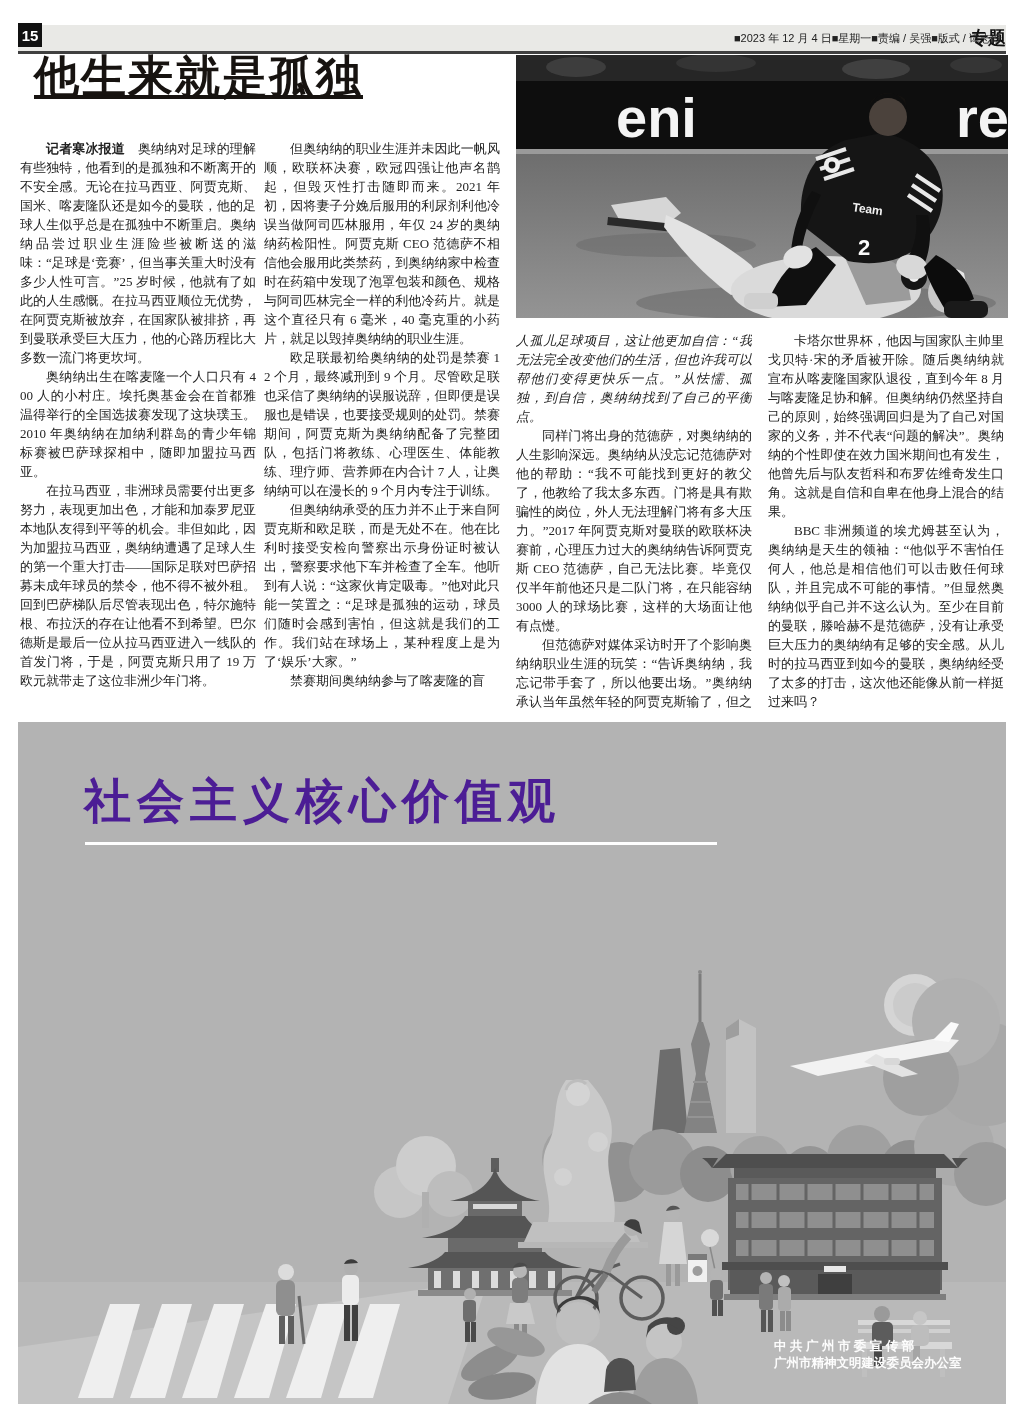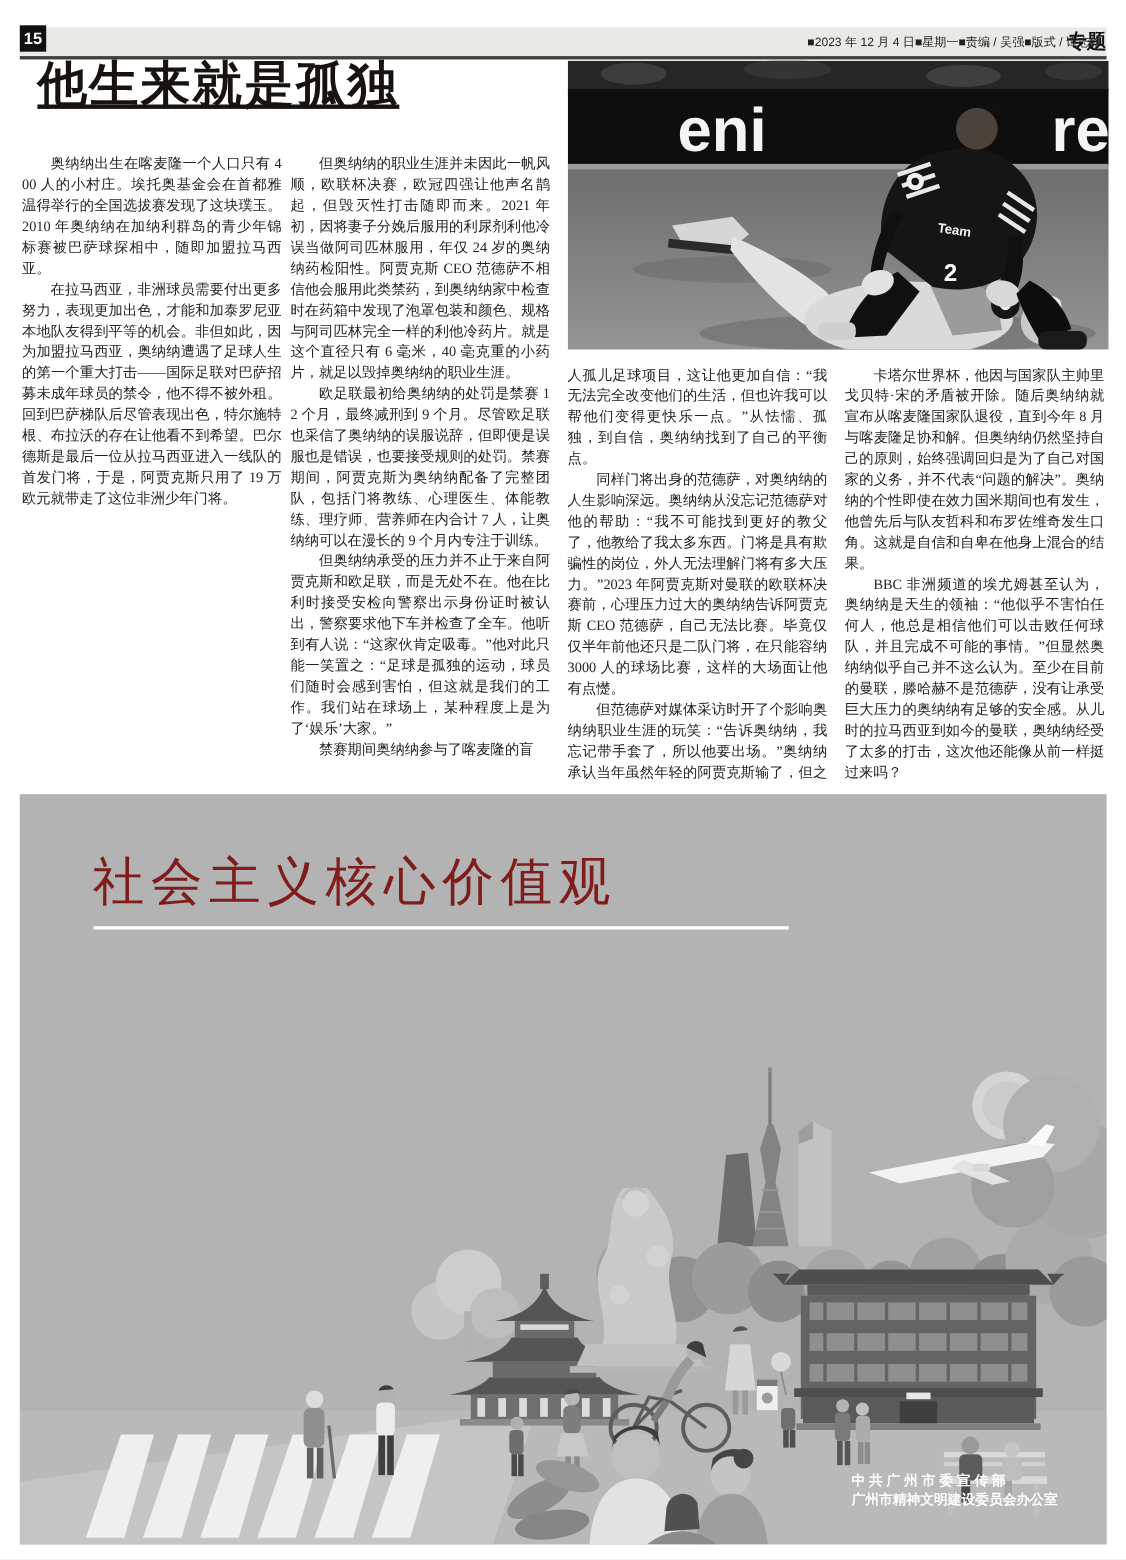--- a/index.html
+++ b/index.html
@@ -18,31 +18,31 @@
   
   .headline{position:absolute;left:34px;top:52px;width:480px;
            font-family:"Liberation Sans",sans-serif;font-weight:900;font-size:45px;
            letter-spacing:2px;color:#171310;line-height:1.1;white-space:nowrap;text-decoration:underline;}
   
   .photo{position:absolute;left:516px;top:55px;width:492px;height:263px;overflow:hidden;}
   
   .col{position:absolute;overflow:hidden;font-size:13px;line-height:19px;
        text-align:justify;word-break:break-all;color:#222;}
   .col .para{margin:0;text-indent:2em;}
-  .col .para.noind{text-indent:0;}
+  .col .para.noind{text-indent:0;font-style:italic;}
   .col .lead{font-family:"Liberation Sans",sans-serif;font-weight:bold;}
   #col1{left:20px;top:139px;width:236px;height:570px;}
   #col2{left:264px;top:139px;width:236px;height:570px;}
   #col3{left:516px;top:331px;width:236px;height:378px;}
   #col4{left:768px;top:331px;width:236px;height:378px;}
   
   .psa{position:absolute;left:18px;top:722px;width:988px;height:682px;background:#b3b3b3;overflow:hidden;}
   .psa-illustration{position:absolute;left:0;top:0;width:988px;height:682px;}
-  .psa-title{position:absolute;left:66px;top:48px;color:#7f1d1d;
-      font-family:"Liberation Sans",sans-serif;font-weight:400;font-size:47px;letter-spacing:6px;}
+  .psa-title{position:absolute;left:66px;top:48px;color:#4c1d95;
+      font-family:"Liberation Sans",sans-serif;font-weight:700;font-size:47px;letter-spacing:6px;}
   .psa-rule{position:absolute;left:67px;top:120px;width:632px;height:3px;background:#fefefe;}
   .psa-values{position:absolute;left:67px;top:132px;display:grid;
       grid-template-columns:repeat(4,140px);grid-auto-rows:42px;row-gap:23px;}
   .psa-values .val{color:#fff;font-family:"Liberation Sans",sans-serif;font-weight:900;
       font-size:38px;letter-spacing:3px;line-height:42px;}
   .attribution{position:absolute;left:756px;top:616px;width:232px;color:#fdfdfd;
       font-family:"Liberation Sans",sans-serif;font-weight:bold;font-size:12.5px;line-height:17px;}
 </style>
 </head>
 <body>
@@ -110,34 +110,35 @@
         <path d="M400,160 C402,178 398,192 392,202 L408,210 C414,196 416,178 412,160 Z" fill="#101010"></path>
         <ellipse cx="396" cy="212" rx="16" ry="12" fill="#d8d8d8" transform="rotate(14 396 212)"></ellipse>
         <path d="M420,200 C440,210 452,225 458,244 L430,256 C420,240 412,224 408,212 Z" fill="#0c0c0c"></path>
         <rect x="428" y="246" width="44" height="17" rx="7" fill="#1a1a1a"></rect>
       </g>
     </svg>
   </div>
 
   <div class="col" id="col1">
 
+  <p class="para"><b class="lead">记者寒冰报道　</b><span>奥纳纳对足球的理解有些独特，他看到的是孤独和不断离开的不安全感。无论在拉马西亚、阿贾克斯、国米、喀麦隆队还是如今的曼联，他的足球人生似乎总是在孤独中不断重启。奥纳纳品尝过职业生涯险些被断送的滋味：“足球是‘竞赛’，但当事关重大时没有多少人性可言。”25 岁时候，他就有了如此的人生感慨。在拉马西亚顺位无优势，在阿贾克斯被放弃，在国家队被排挤，再到曼联承受巨大压力，他的心路历程比大多数一流门将更坎坷。</span></p>
       <p class="para"><b class="lead"></b><span>奥纳纳出生在喀麦隆一个人口只有 400 人的小村庄。埃托奥基金会在首都雅温得举行的全国选拔赛发现了这块璞玉。2010 年奥纳纳在加纳利群岛的青少年锦标赛被巴萨球探相中，随即加盟拉马西亚。</span></p>
       <p class="para"><b class="lead"></b><span>在拉马西亚，非洲球员需要付出更多努力，表现更加出色，才能和加泰罗尼亚本地队友得到平等的机会。非但如此，因为加盟拉马西亚，奥纳纳遭遇了足球人生的第一个重大打击——国际足联对巴萨招募未成年球员的禁令，他不得不被外租。回到巴萨梯队后尽管表现出色，特尔施特根、布拉沃的存在让他看不到希望。巴尔德斯是最后一位从拉马西亚进入一线队的首发门将，于是，阿贾克斯只用了 19 万欧元就带走了这位非洲少年门将。</span></p>
     </div>
   <div class="col" id="col2">
 
   <p class="para"><span>但奥纳纳的职业生涯并未因此一帆风顺，欧联杯决赛，欧冠四强让他声名鹊起，但毁灭性打击随即而来。2021 年初，因将妻子分娩后服用的利尿剂利他冷误当做阿司匹林服用，年仅 24 岁的奥纳纳药检阳性。阿贾克斯 CEO 范德萨不相信他会服用此类禁药，到奥纳纳家中检查时在药箱中发现了泡罩包装和颜色、规格与阿司匹林完全一样的利他冷药片。就是这个直径只有 6 毫米，40 毫克重的小药片，就足以毁掉奥纳纳的职业生涯。</span></p>
       <p class="para"><span>欧足联最初给奥纳纳的处罚是禁赛 12 个月，最终减刑到 9 个月。尽管欧足联也采信了奥纳纳的误服说辞，但即便是误服也是错误，也要接受规则的处罚。禁赛期间，阿贾克斯为奥纳纳配备了完整团队，包括门将教练、心理医生、体能教练、理疗师、营养师在内合计 7 人，让奥纳纳可以在漫长的 9 个月内专注于训练。</span></p>
       <p class="para"><span>但奥纳纳承受的压力并不止于来自阿贾克斯和欧足联，而是无处不在。他在比利时接受安检向警察出示身份证时被认出，警察要求他下车并检查了全车。他听到有人说：“这家伙肯定吸毒。”他对此只能一笑置之：“足球是孤独的运动，球员们随时会感到害怕，但这就是我们的工作。我们站在球场上，某种程度上是为了‘娱乐’大家。”</span></p>
       <p class="para"><span>禁赛期间奥纳纳参与了喀麦隆的盲</span></p>
     </div>
   <div class="col" id="col3">
 
   <p class="para noind"><span>人孤儿足球项目，这让他更加自信：“我无法完全改变他们的生活，但也许我可以帮他们变得更快乐一点。”从怯懦、孤独，到自信，奥纳纳找到了自己的平衡点。</span></p>
-      <p class="para"><span>同样门将出身的范德萨，对奥纳纳的人生影响深远。奥纳纳从没忘记范德萨对他的帮助：“我不可能找到更好的教父了，他教给了我太多东西。门将是具有欺骗性的岗位，外人无法理解门将有多大压力。”2023 年阿贾克斯对曼联的欧联杯决赛前，心理压力过大的奥纳纳告诉阿贾克斯 CEO 范德萨，自己无法比赛。毕竟仅仅半年前他还只是二队门将，在只能容纳 3000 人的球场比赛，这样的大场面让他有点憷。</span></p>
+      <p class="para"><span>同样门将出身的范德萨，对奥纳纳的人生影响深远。奥纳纳从没忘记范德萨对他的帮助：“我不可能找到更好的教父了，他教给了我太多东西。门将是具有欺骗性的岗位，外人无法理解门将有多大压力。”2017 年阿贾克斯对曼联的欧联杯决赛前，心理压力过大的奥纳纳告诉阿贾克斯 CEO 范德萨，自己无法比赛。毕竟仅仅半年前他还只是二队门将，在只能容纳 3000 人的球场比赛，这样的大场面让他有点憷。</span></p>
       <p class="para"><span>但范德萨对媒体采访时开了个影响奥纳纳职业生涯的玩笑：“告诉奥纳纳，我忘记带手套了，所以他要出场。”奥纳纳承认当年虽然年轻的阿贾克斯输了，但之后他再也不会在足球比赛中感到怯场。</span></p>
     </div>
   <div class="col" id="col4">
 
   <p class="para"><span>卡塔尔世界杯，他因与国家队主帅里戈贝特·宋的矛盾被开除。随后奥纳纳就宣布从喀麦隆国家队退役，直到今年 8 月与喀麦隆足协和解。但奥纳纳仍然坚持自己的原则，始终强调回归是为了自己对国家的义务，并不代表“问题的解决”。奥纳纳的个性即使在效力国米期间也有发生，他曾先后与队友哲科和布罗佐维奇发生口角。这就是自信和自卑在他身上混合的结果。</span></p>
       <p class="para"><span>BBC 非洲频道的埃尤姆甚至认为，奥纳纳是天生的领袖：“他似乎不害怕任何人，他总是相信他们可以击败任何球队，并且完成不可能的事情。”但显然奥纳纳似乎自己并不这么认为。至少在目前的曼联，滕哈赫不是范德萨，没有让承受巨大压力的奥纳纳有足够的安全感。从儿时的拉马西亚到如今的曼联，奥纳纳经受了太多的打击，这次他还能像从前一样挺过来吗？</span></p>
     </div>
 
   <div class="psa">
 

